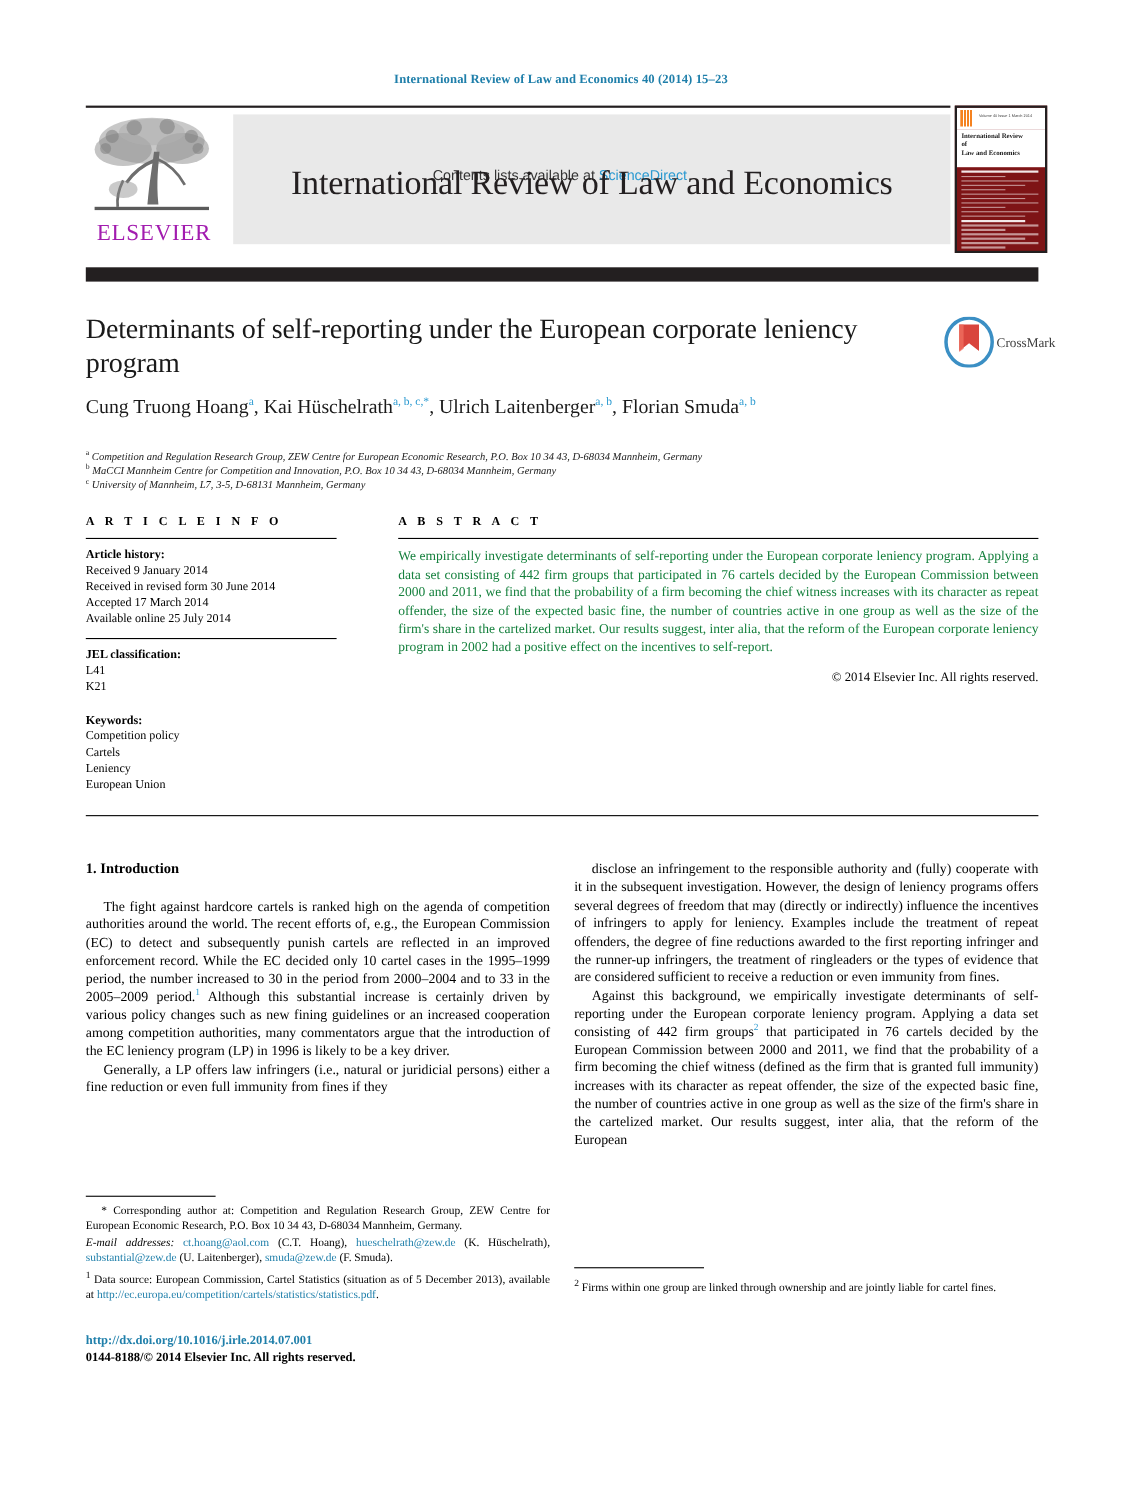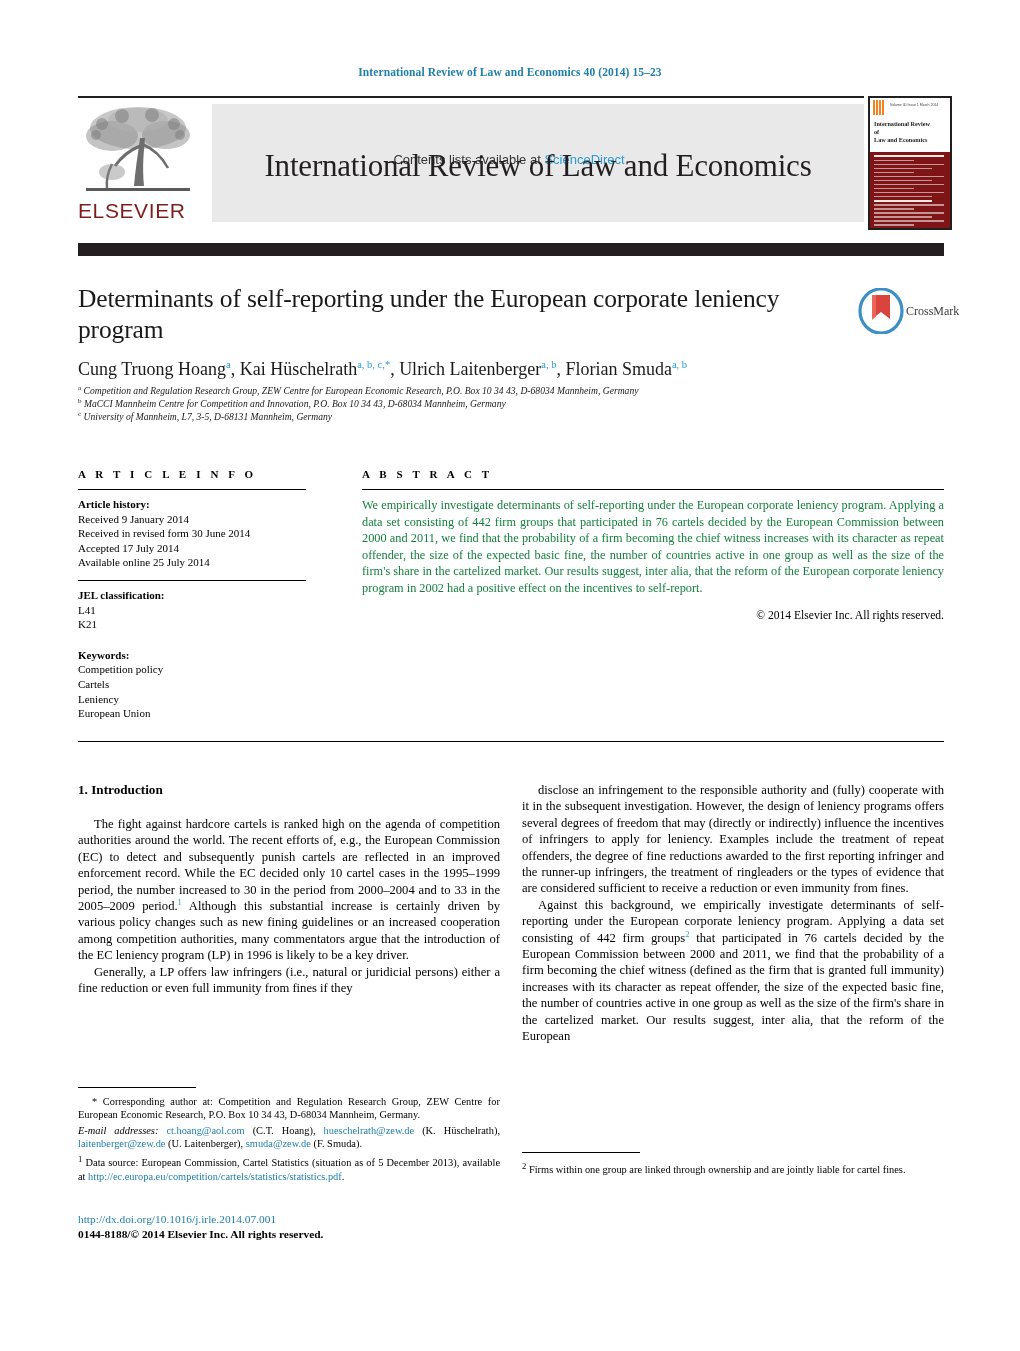--- a/index.html
+++ b/index.html
@@ -58,25 +58,25 @@
   .elsevier-tree {
     position: absolute;
     left: 4px; top: 0px;
     width: 112px;
     height: 96px;
   }
   .elsevier-word {
     position: absolute;
     left: 0px; top: 97px;
     width: 124px;
-    text-align: left;
-    font-family: Liberation Sans, sans-serif;
+    text-align: center;
+    font-family: Liberation Serif, serif;
     font-size: 21px;
     letter-spacing: 0.6px;
-    color: #7f1d1d;
+    color: #a21caf;
   }
   .sd-band {
     position: absolute;
     left: 134px; top: 8px;
     width: 652px;
     height: 118px;
     background: #e9e9e9;
   }
   .sd-contents {
     position: absolute;
@@ -189,21 +189,21 @@
     line-height: 23px;
     color: #1a1a1a;
   }
   .authors sup {
     font-size: 10.5px;
     color: #2b9ad1;
     vertical-align: super;
     line-height: 0;
   }
   .affiliations {
-    margin-top: 3px;
+    margin-top: 28px;
   }
   .affil {
     font-family: "Liberation Serif", serif;
     font-style: italic;
     font-size: 9.6px;
     line-height: 13.2px;
     color: #1a1a1a;
   }
   .affil sup {
     font-size: 7px;
@@ -353,21 +353,21 @@
   .link { color: #1f7faa; margin-top: 23px; }
 
   .doi-block {
     position: absolute;
     left: 78px; top: 1212px;
     width: 460px;
     font-family: "Liberation Serif", serif;
     font-size: 11.4px;
     line-height: 15px;
   }
-  .doi-line { color: #1f7faa; }
+  .doi-line { color: #1f7faa; font-weight: bold; }
   .issn-line { color: #000; font-weight: bold; }
 </style>
 </head>
 <body>
 
 <div class="page">
 
   <div class="running-head">International Review of Law and Economics 40 (2014) 15–23</div>
 
   <div class="masthead">
@@ -460,21 +460,21 @@
     <div class="crossmark-label">CrossMark</div>
   </div>
 
   <div class="info-col">
     <div class="sec-head">A R T I C L E    I N F O</div>
     <div class="hr-thin"></div>
     <div class="info-group">
       <div class="gtitle">Article history:</div>
       <div>Received 9 January 2014</div>
       <div>Received in revised form 30 June 2014</div>
-      <div>Accepted 17 July 2014</div>
+      <div>Accepted 17 March 2014</div>
       <div>Available online 25 July 2014</div>
     </div>
     <div class="info-rule"></div>
     <div class="info-group">
       <div class="gtitle">JEL classification:</div>
       <div>L41</div>
       <div>K21</div>
     </div>
     <div class="info-group" style="margin-top:16px">
       <div class="gtitle">Keywords:</div>
@@ -501,21 +501,21 @@
   </div>
 
   <div class="col-right">
     <p class="body-p">disclose an infringement to the responsible authority and (fully) cooperate with it in the subsequent investigation. However, the design of leniency programs offers several degrees of freedom that may (directly or indirectly) influence the incentives of infringers to apply for leniency. Examples include the treatment of repeat offenders, the degree of fine reductions awarded to the first reporting infringer and the runner-up infringers, the treatment of ringleaders or the types of evidence that are considered sufficient to receive a reduction or even immunity from fines.</p>
     <p class="body-p">Against this background, we empirically investigate determinants of self-reporting under the European corporate leniency program. Applying a data set consisting of 442 firm groups<sup>2</sup> that participated in 76 cartels decided by the European Commission between 2000 and 2011, we find that the probability of a firm becoming the chief witness (defined as the firm that is granted full immunity) increases with its character as repeat offender, the size of the expected basic fine, the number of countries active in one group as well as the size of the firm's share in the cartelized market. Our results suggest, inter alia, that the reform of the European</p>
   </div>
 
   <div class="fn-left">
     <div class="fn-rule"></div>
     <div class="fn-text"><span class="ind">* Corresponding author at: Competition and Regulation Research Group, ZEW Centre for European Economic Research, P.O. Box 10 34 43, D-68034 Mannheim, Germany.</span></div>
-    <div class="fn-text" style="margin-top:2px"><i>E-mail addresses:</i> <span class="link">ct.hoang@aol.com</span> (C.T. Hoang), <span class="link">hueschelrath@zew.de</span> (K. Hüschelrath), <span class="link">laitenberger@zew.de</span> (U. Laitenberger), <span class="link">smuda@zew.de</span> (F. Smuda).</div>
+    <div class="fn-text" style="margin-top:2px"><i>E-mail addresses:</i> <span class="link">ct.hoang@aol.com</span> (C.T. Hoang), <span class="link">hueschelrath@zew.de</span> (K. Hüschelrath), <span class="link">substantial@zew.de</span> (U. Laitenberger), <span class="link">smuda@zew.de</span> (F. Smuda).</div>
     <div class="fn-text" style="margin-top:2px"><sup>1</sup> Data source: European Commission, Cartel Statistics (situation as of 5 December 2013), available at <span class="link">http://ec.europa.eu/competition/cartels/statistics/statistics.pdf</span>.</div>
   </div>
 
   <div class="fn-right">
     <div class="fn-rule"></div>
     <div class="fn-text"><sup>2</sup> Firms within one group are linked through ownership and are jointly liable for cartel fines.</div>
   </div>
 
   <div class="doi-block">
     <div class="doi-line">http://dx.doi.org/10.1016/j.irle.2014.07.001</div>

